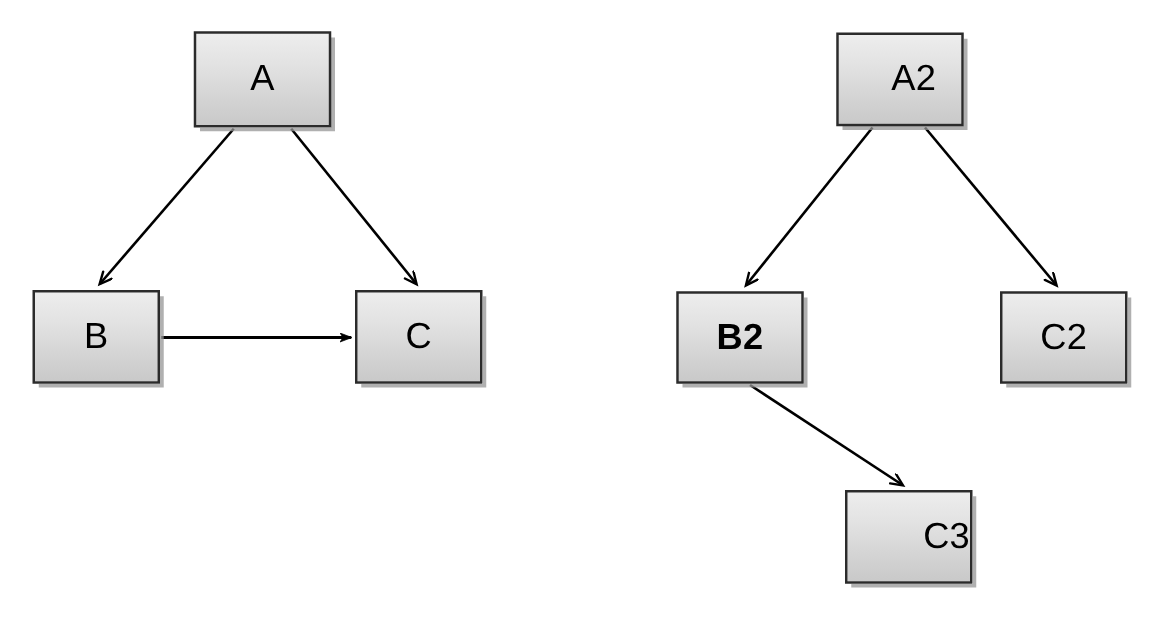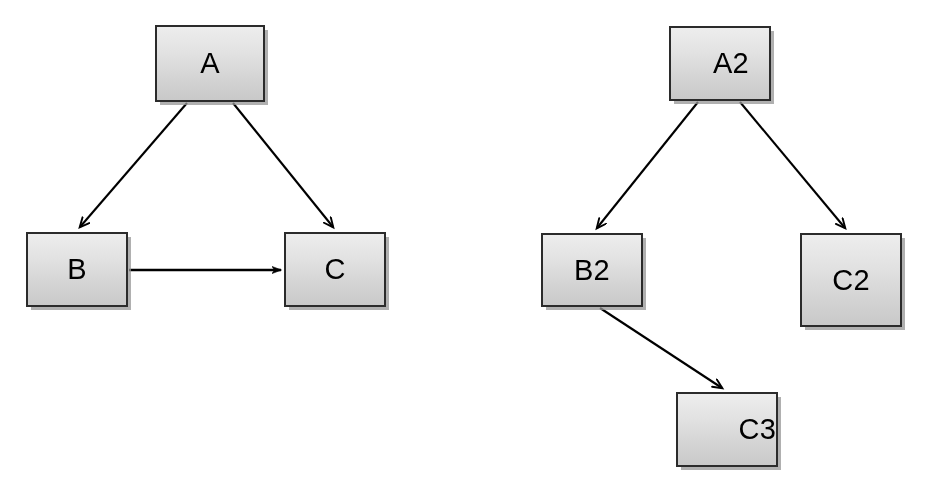--- a/index.html
+++ b/index.html
@@ -92,25 +92,25 @@
   </div>
 
   <div class="node" style="left:284px; top:232px; width:102px; height:75px;">
     <span class="node-label">C</span>
   </div>
 
   <div class="node" style="left:669px; top:26px; width:102px; height:75px;padding-left:22px;">
     <span class="node-label">A2</span>
   </div>
 
-  <div class="node" style="left:541px; top:233px; width:102px; height:74px;">
+  <div class="node" style="left:541px; top:233px; width:102px; height:74px;font-weight:bold;">
     <span class="node-label">B2</span>
   </div>
 
-  <div class="node" style="left:800px; top:233px; width:102px; height:94px;text-align:center;">
+  <div class="node" style="left:800px; top:233px; width:102px; height:74px;text-align:center;">
     <span class="node-label">C2</span>
   </div>
 
   <div class="node" style="left:676px; top:392px; width:102px; height:75px;justify-content:flex-end;">
     <span class="node-label">C3</span>
   </div>
 
 </div>
 
 </body></html>

